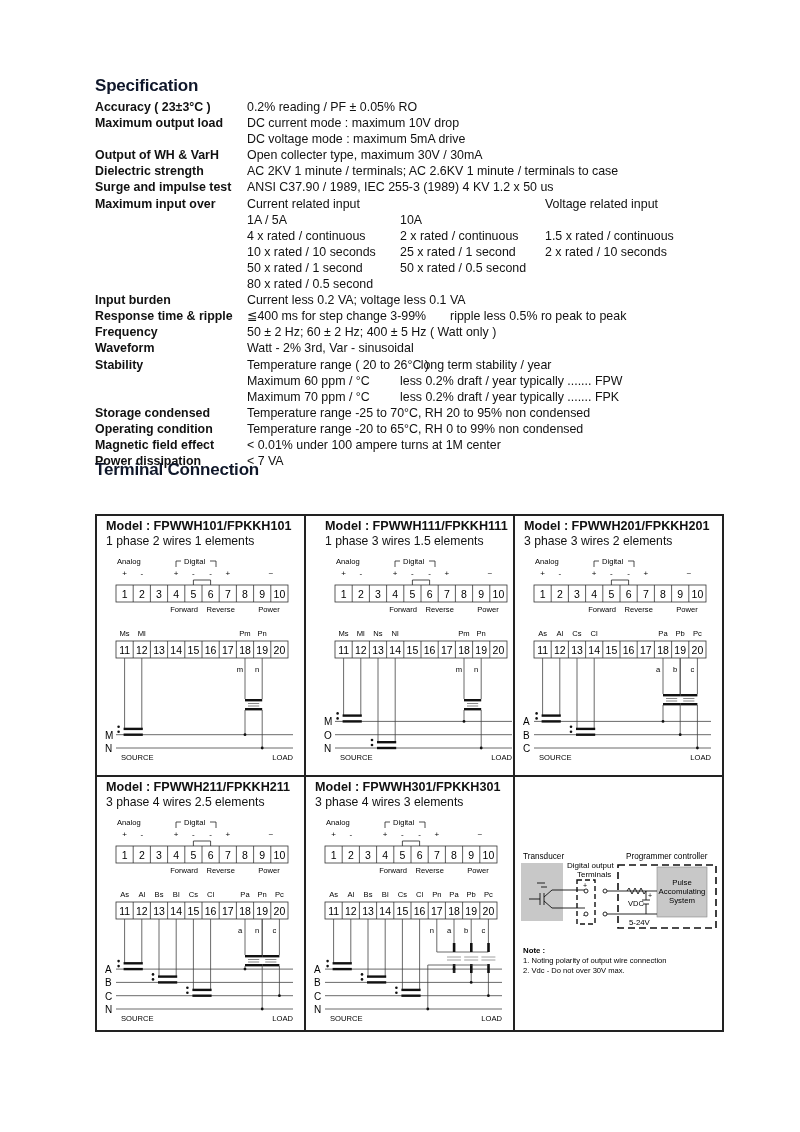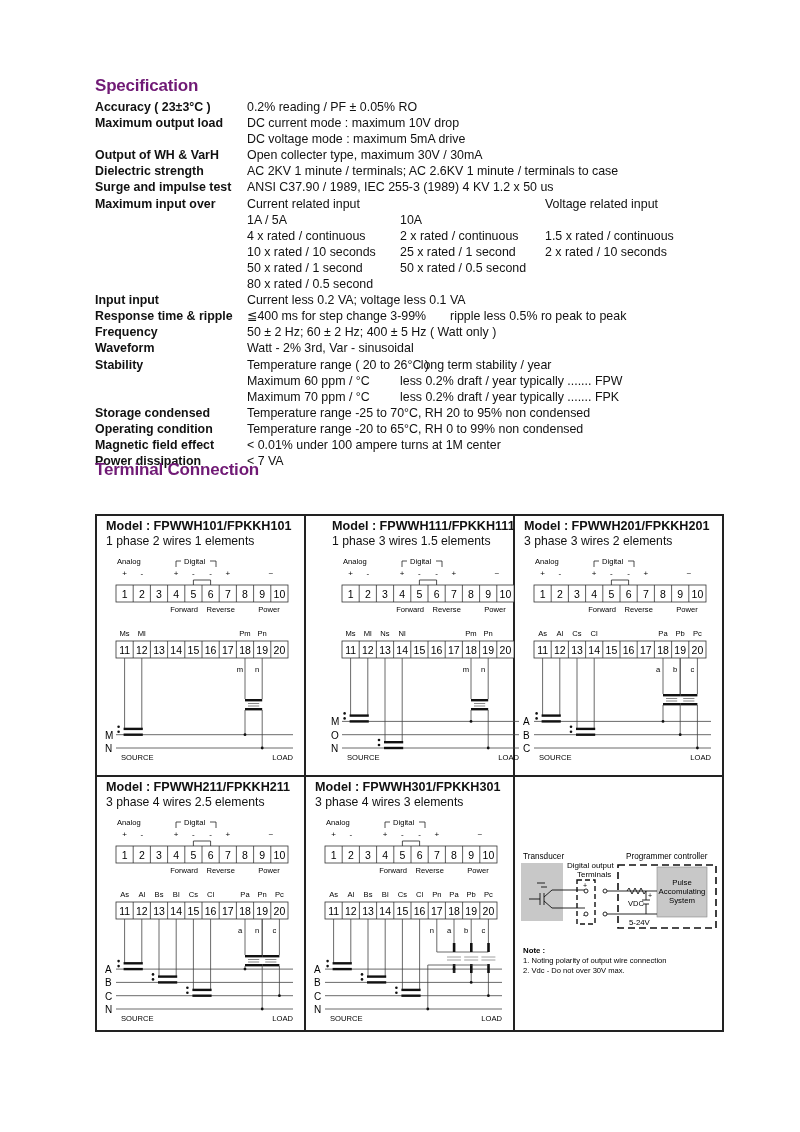--- a/index.html
+++ b/index.html
@@ -1,17 +1,17 @@
 <!DOCTYPE html>
 <html><head>
 <meta charset="utf-8">
 <style>
   html,body{margin:0;padding:0;background:#fff;}
   body{width:800px;height:1132px;position:relative;overflow:hidden;font-family:"Liberation Sans",sans-serif;color:#111;}
-  .h-sec{position:absolute;left:95px;color:#701a75;font-weight:bold;font-size:17px;letter-spacing:-0.2px;}
+  .h-sec{position:absolute;left:95px;color:#0f172a;font-weight:bold;font-size:17px;letter-spacing:-0.2px;}
   #spec-title{top:76px;}
   #term-title{top:460px;}
   .spec{position:absolute;left:95px;top:99px;font-size:12.4px;line-height:16.1px;}
   .spec .row{position:relative;height:16.1px;white-space:nowrap;}
   .spec .lbl{position:absolute;left:0;font-weight:bold;}
   .spec .c1{position:absolute;left:152px;}
   .spec .c2{position:absolute;left:305px;}
   .spec .c3{position:absolute;left:450px;text-align:right;}
   .spec .c2b{position:absolute;left:355px;}
   .spec .c2s{position:absolute;left:305px;}
@@ -77,21 +77,21 @@
     <div class="row">
       <span class="lbl"></span>
       <span class="c1">50 x rated / 1 second</span>
       <span class="c2">50 x rated / 0.5 second</span>
     </div>
     <div class="row">
       <span class="lbl"></span>
       <span class="c1">80 x rated / 0.5 second</span>
     </div>
     <div class="row">
-      <span class="lbl">Input input</span>
+      <span class="lbl">Input burden</span>
       <span class="c1">Current less 0.2 VA; voltage less 0.1 VA</span>
     </div>
     <div class="row">
       <span class="lbl">Response time &amp; ripple</span>
       <span class="c1">≦400 ms for step change 3-99%</span>
       <span class="c2b">ripple less 0.5% ro peak to peak</span>
     </div>
     <div class="row">
       <span class="lbl">Frequency</span>
       <span class="c1">50 ± 2 Hz; 60 ± 2 Hz; 400 ± 5 Hz ( Watt only )</span>
@@ -222,21 +222,21 @@
         <rect x="147.99999999999997" y="183" width="17.200000000000017" height="2.4" fill="#111"></rect>
         <rect x="150.99999999999997" y="187" width="11.200000000000017" height="1" fill="#888"></rect>
         <rect x="150.99999999999997" y="189.5" width="11.200000000000017" height="1" fill="#888"></rect>
         <rect x="147.99999999999997" y="192" width="17.200000000000017" height="2.4" fill="#111"></rect>
         <line x1="147.99999999999997" y1="194" x2="147.99999999999997" y2="218.7" stroke="#444" stroke-width="0.8"></line>
         <circle cx="147.99999999999997" cy="218.7" r="1.4" fill="#111"></circle>
         <line x1="165.2" y1="194" x2="165.2" y2="232" stroke="#444" stroke-width="0.8"></line>
         <circle cx="165.2" cy="232" r="1.4" fill="#111"></circle>
       </svg>
     </div>
-  <div class="panel" id="panel-1" style="left:226px;top:0;border-radius:17px;">
+  <div class="panel" id="panel-1" style="left:219px;top:0;border-radius:17px;">
       <div class="ptitle">Model : FPWWH111/FPKKH111</div>
       <div class="psub">1 phase 3 wires 1.5 elements</div>
       <svg width="209" height="255" viewBox="0 0 209 255" style="position:absolute;left:0;top:0;">
         <text x="20" y="48" font-size="7.6" text-anchor="start">Analog</text>
         <text x="87" y="48" font-size="7.6" text-anchor="start">Digital</text>
         <polyline points="79,51 79,45 84,45" fill="none" stroke="#222" stroke-width="0.8"></polyline>
         <polyline points="113,45 119,45 119,51" fill="none" stroke="#222" stroke-width="0.8"></polyline>
         <text x="27.6" y="60" font-size="8" text-anchor="middle">+</text>
         <text x="44.800000000000004" y="60" font-size="8" text-anchor="middle">-</text>
         <text x="79.19999999999999" y="60" font-size="8" text-anchor="middle">+</text>

